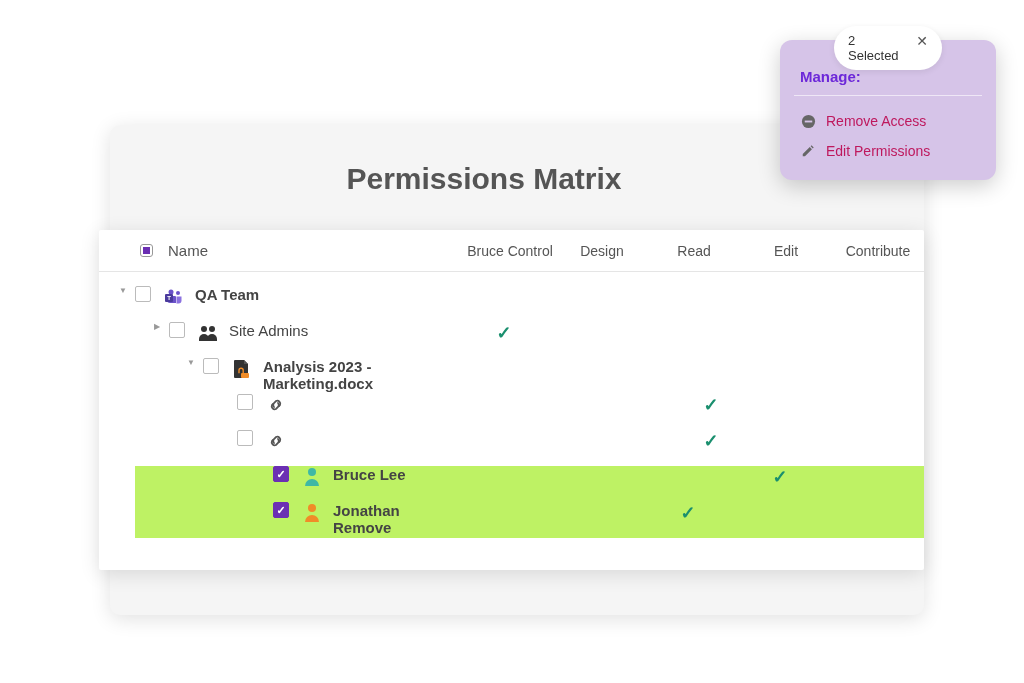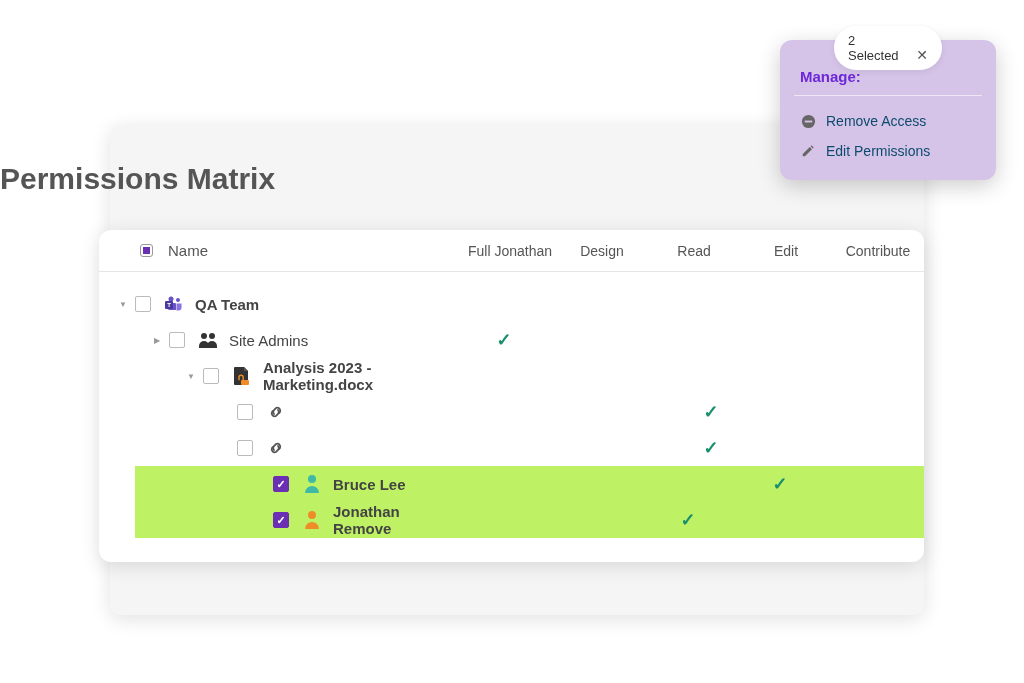--- a/index.html
+++ b/index.html
@@ -21,54 +21,54 @@
       background: #f5f5f5;
       border-radius: 10px;
       box-shadow: 0 4px 20px rgba(0,0,0,0.12);
     }
     
     .title {
       position: absolute;
       left: 0;
       top: 162px;
       width: 968px;
-      text-align: left;
+      text-align: center;
       font-size: 30px;
       font-weight: 700;
       color: #555;
     }
     
     .matrix {
       position: absolute;
       left: 99px;
       top: 230px;
       width: 825px;
       background: #fff;
-      border-radius: 12px;
+      border-radius: 2px;
       box-shadow: 0 4px 20px rgba(0,0,0,0.12);
-      padding-bottom: 24px;
+      padding-bottom: 32px;
     }
     
     .hdr {
       display: flex;
       align-items: center;
       height: 42px;
       border-bottom: 1px solid #e5e5e5;
       padding-left: 42px;
       color: #555;
       font-size: 15px;
     }
     .hdr-name { flex: 1; }
     .col { width: 92px; text-align: center; font-size: 14px; }
     
     .rows { padding-top: 14px; }
     
     .row {
       display: flex;
-      align-items: center;
+      align-items: flex-start;
       height: 36px;
       color: #444;
       font-size: 15px;
       position: relative;
     }
     .row.sel { background: #bef264; margin-left: 36px; }
     .row.bold .rlabel { font-weight: 700; }
     
     .caret {
       width: 12px;
@@ -143,40 +143,40 @@
     }
     .pill {
       position: absolute;
       left: 50%;
       transform: translateX(-50%);
       top: -14px;
       background: #fff;
       border-radius: 999px;
       padding: 7px 14px;
       display: flex;
-      align-items: flex-end;
+      align-items: flex-start;
       gap: 16px;
       font-size: 13px;
       color: #333;
       box-shadow: 0 2px 6px rgba(0,0,0,0.08);
     }
     .pill-x { cursor: pointer; color: #555; font-size: 14px; }
     .pop-hdr {
       font-weight: 600;
       color: #6d28d9;
       font-size: 15px;
       margin: 8px 0 10px 6px;
     }
     .pop-div { height: 1px; background: rgba(255,255,255,0.6); margin: 4px 0 10px; }
     .pop-item {
       display: flex;
       align-items: flex-start;
       gap: 10px;
       padding: 7px 6px;
-      color: #0c4a6e;
+      color: #be185d;
       font-size: 14px;
       cursor: pointer;
     }
     .pop-icon {
       width: 16px; height: 16px;
       display: flex; align-items: center; justify-content: center;
     }
     
     
     svg { display: block; }
@@ -186,21 +186,21 @@
 
 <div class="panel-bg"></div>
 
 <div class="title">Permissions Matrix</div>
 
 <div class="matrix">
 
   <div class="hdr">
     <div class="cb hdr-cb"></div>
     <div class="hdr-name">Name</div>
-    <div class="col">Full Jonathan</div>
+    <div class="col">Bruce Control</div>
     <div class="col">Design</div>
     <div class="col">Read</div>
     <div class="col">Edit</div>
     <div class="col">Contribute</div>
   </div>
 
   <div class="rows" id="rows">
       <div class="row bold">
         <div style="width: 18px; flex-shrink: 0;"></div>
         <div class="caret down"></div>

